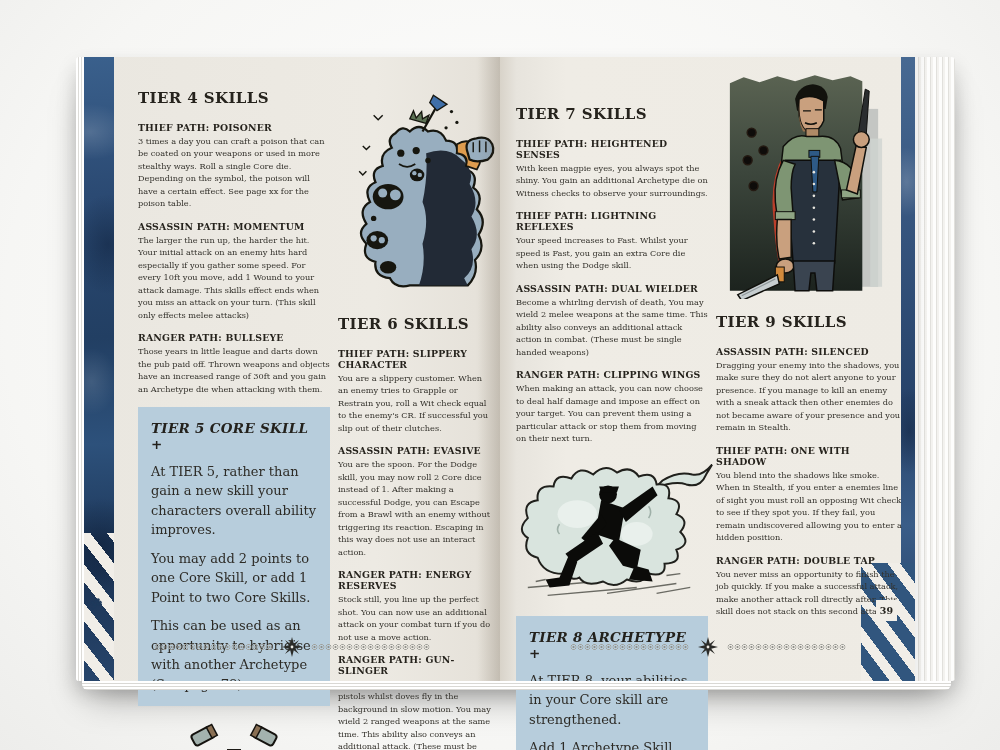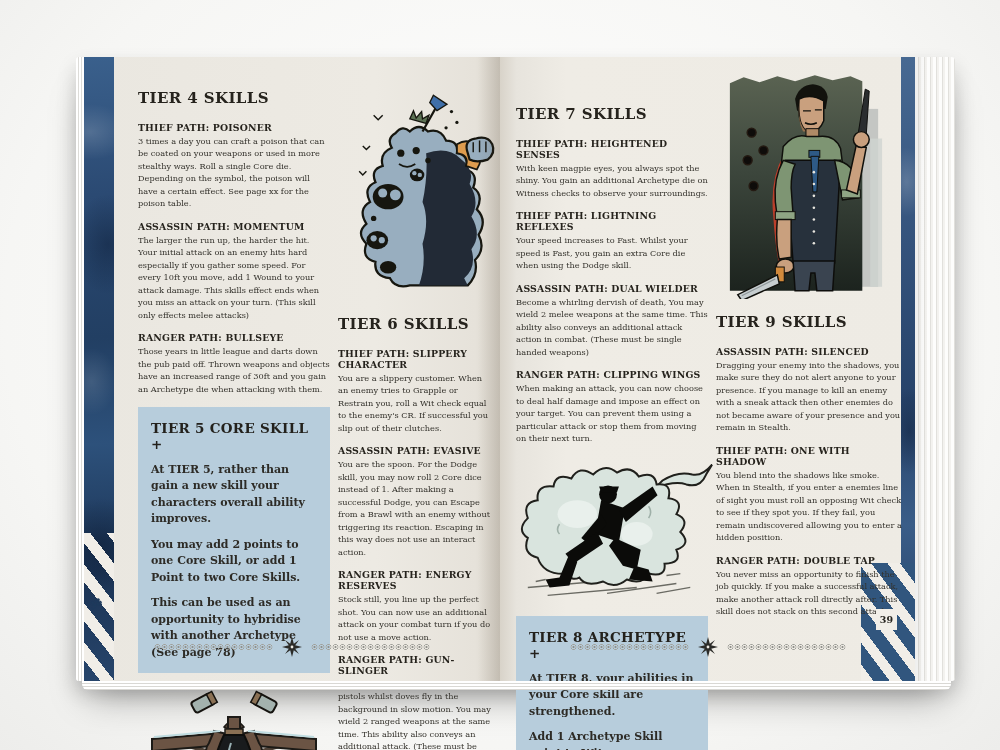--- a/index.html
+++ b/index.html
@@ -69,21 +69,21 @@
     background:
       radial-gradient(30px 50px at 40% 20%, rgba(255,255,255,0.18), transparent 70%),
       radial-gradient(30px 60px at 60% 60%, rgba(8,22,46,0.4), transparent 72%),
       linear-gradient(178deg, #476992 0%, #34537c 30%, #27436a 55%, #3a5d88 75%, #1f3a5e 100%);
   }
   .corner-right{
     position:absolute; right:0; bottom:0; width:54px; height:118px;
     background: repeating-linear-gradient(53deg, #f1eee8 0 10px, #31567e 10px 23px);
   }
   .pagenum-right{
-    position:absolute; right:18px; bottom:51px; font-size:9.5px; font-weight:bold;
+    position:absolute; right:18px; bottom:60px; font-size:9.5px; font-weight:bold;
     color:#26241f; background:#f1eee8; padding:5px 4px; z-index:3;
   }
   
   .col{ position:absolute; }
   .pl-col1{ left:54px; top:20px; width:192px; }
   .pl-col2{ left:254px; top:8px;  width:156px; }
   .pr-col1{ left:16px;  top:36px; width:192px; }
   .pr-col2{ left:216px; top:12px;  width:186px; }
 
   h1.tier{
@@ -94,24 +94,24 @@
   .skill h3{
     font-size:9.3px; font-weight:bold; letter-spacing:0.2px; color:#26231d; margin:0 0 2px 0;
   }
   .skill p{
     font-size:8.2px; line-height:1.52; color:#34322c; margin:0;
   }
   .bluebox{
     background:#b7cddc; padding:13px 13px 12px 13px; margin:12px 0 14px 0;
   }
   .bluebox h2{
-    font-size:13.5px; font-weight:bold; letter-spacing:0.3px; color:#23211c; margin:0 0 10px 0;
+    font-size:13.5px; font-weight:bold; letter-spacing:0.3px; color:#23211c; margin:0 0 10px 0;font-style:italic;
   }
   .bluebox p{
-    font-size:11px; font-weight:bold; line-height:1.5; color:#2d2b26; margin:0 0 9px 0;
+    font-size:13px; font-weight:normal; line-height:1.5; color:#2d2b26; margin:0 0 9px 0;
   }
   .bluebox p:last-child{ margin-bottom:0; }
 
   .illus{ display:block; }
   .illus-ogre{ margin:0 0 6px -6px; }
   .illus-emblem{ margin:8px auto 0 auto; }
   .illus-assassin{ margin:0 0 14px 4px; }
   .illus-smoke{ margin:-2px 0 0 -8px; }
 
   

